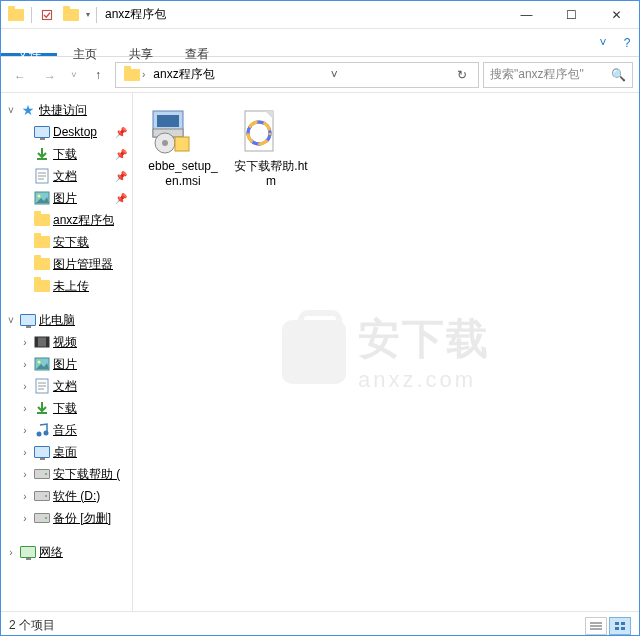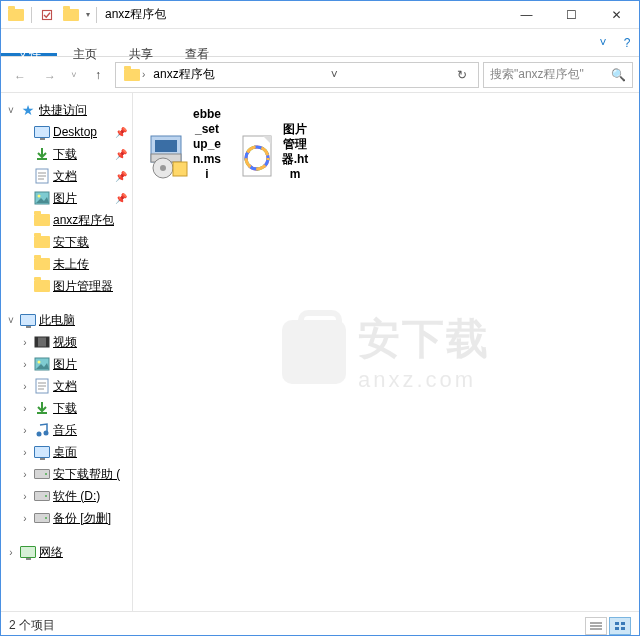--- a/index.html
+++ b/index.html
@@ -37,21 +37,21 @@
 .sidebar { width: 132px; border-right: 1px solid #e5e5e5; overflow-y: auto; padding: 6px 0; }
 .tree-item { display: flex; align-items: center; height: 22px; padding-left: 4px; gap: 2px; white-space: nowrap; overflow: hidden; }
 .tree-item .expander { width: 12px; font-size: 10px; color: #666; text-align: center; }
 .tree-item .t-icon { width: 18px; height: 18px; display: flex; align-items: center; justify-content: center; }
 .tree-item.indent1 { padding-left: 18px; }
 .tree-item .pin { margin-left: auto; margin-right: 4px; color: #888; font-size: 10px; }
 .tree-item .label { overflow: hidden; text-overflow: ellipsis; text-decoration: underline; }
 .tree-spacer { height: 12px; }
 
 .content { flex: 1; padding: 8px; display: flex; flex-wrap: wrap; align-content: flex-start; gap: 4px; position: relative; }
-.file-item { width: 84px; display: flex; flex-direction: row; align-items: flex-end; padding: 4px; text-align: center; font-weight: bold; }
+.file-item { width: 84px; display: flex; flex-direction: column; align-items: flex-start; padding: 4px; text-align: center; }
 .file-icon-box { width: 52px; height: 52px; display: flex; align-items: center; justify-content: center; }
 .file-label { font-size: 12px; line-height: 1.25; word-break: break-all; margin-top: 2px; }
 
 .watermark { position: absolute; left: 50%; top: 50%; transform: translate(-50%, -50%); opacity: 0.12; pointer-events: none; display: flex; flex-direction: column; align-items: center; }
 .watermark .wtext { font-size: 42px; font-weight: bold; letter-spacing: 2px; color: #555; }
 .watermark .wsub { font-size: 22px; letter-spacing: 3px; color: #555; }
 .watermark .wicon { width: 64px; height: 64px; background: #999; border-radius: 10px; margin-right: 12px; position: relative; }
 .watermark .wicon::after { content: ""; position: absolute; top: -10px; left: 16px; width: 32px; height: 12px; border: 6px solid #999; border-bottom: none; border-radius: 10px 10px 0 0; }
 .watermark .wrow { display: flex; align-items: center; }
 
@@ -194,28 +194,28 @@
           <span class="t-icon">
             <span class="folder-mini"></span>
           </span>
           <span class="label">安下载</span>
         </div>
         <div class="tree-item indent1">
           <span class="expander"></span>
           <span class="t-icon">
             <span class="folder-mini"></span>
           </span>
+          <span class="label">图片管理器</span>
+        </div>
+        <div class="tree-item indent1">
+          <span class="expander"></span>
+          <span class="t-icon">
+            <span class="folder-mini"></span>
+          </span>
           <span class="label">未上传</span>
-        </div>
-        <div class="tree-item indent1">
-          <span class="expander"></span>
-          <span class="t-icon">
-            <span class="folder-mini"></span>
-          </span>
-          <span class="label">图片管理器</span>
         </div>
       </div>
     <div class="tree-spacer"></div>
     <div class="tree-item">
       <span class="expander">˅</span>
       <span class="t-icon">
           <span class="monitor-mini"></span>
         </span>
       <span class="label">此电脑</span>
     </div>
@@ -332,21 +332,21 @@
       <div class="file-icon-box">
         <svg width="48" height="48" viewBox="0 0 48 48">
           <rect x="10" y="4" width="28" height="40" fill="#fff" stroke="#aaa"></rect>
           <polygon points="30,4 38,4 38,12" fill="#ddd"></polygon>
           <circle cx="24" cy="26" r="11" fill="none" stroke="#ff5e5e" stroke-width="3" stroke-dasharray="10 6"></circle>
           <circle cx="24" cy="26" r="11" fill="none" stroke="#4cc24c" stroke-width="3" stroke-dasharray="10 6" stroke-dashoffset="8"></circle>
           <circle cx="24" cy="26" r="11" fill="none" stroke="#4c7cff" stroke-width="3" stroke-dasharray="10 6" stroke-dashoffset="16"></circle>
           <circle cx="24" cy="26" r="11" fill="none" stroke="#ffb74c" stroke-width="3" stroke-dasharray="10 6" stroke-dashoffset="24"></circle>
         </svg>
       </div>
-      <div class="file-label">图片管理器.htm</div>
+      <div class="file-label">安下载帮助.htm</div>
     </div>
 
     <div class="watermark">
       <div class="wrow">
         <div class="wicon"></div>
         <div>
           <div class="wtext">安下载</div>
           <div class="wsub">anxz.com</div>
         </div>
       </div>

